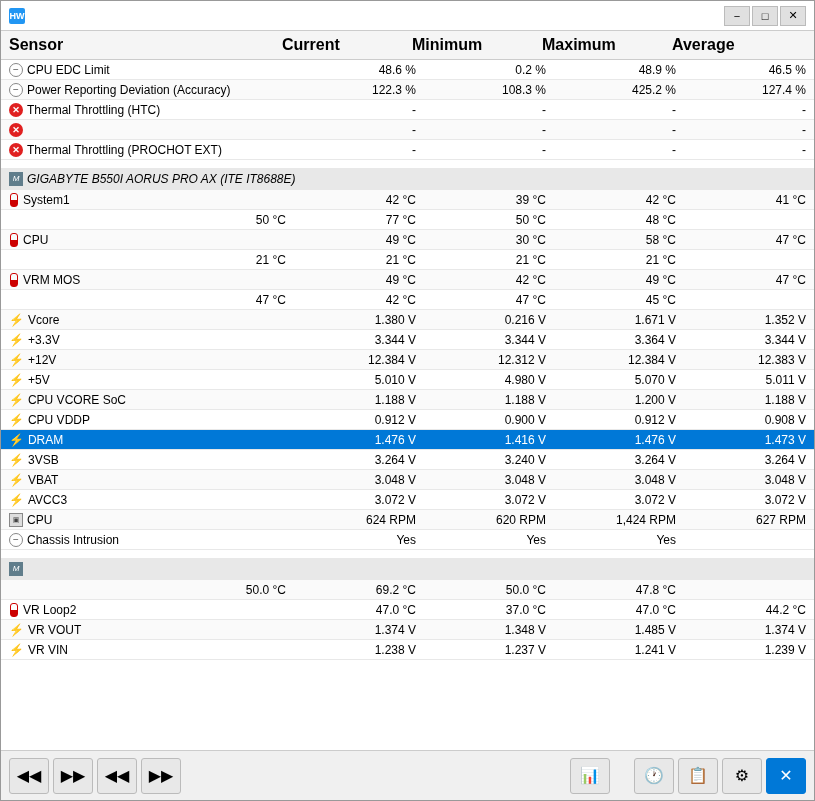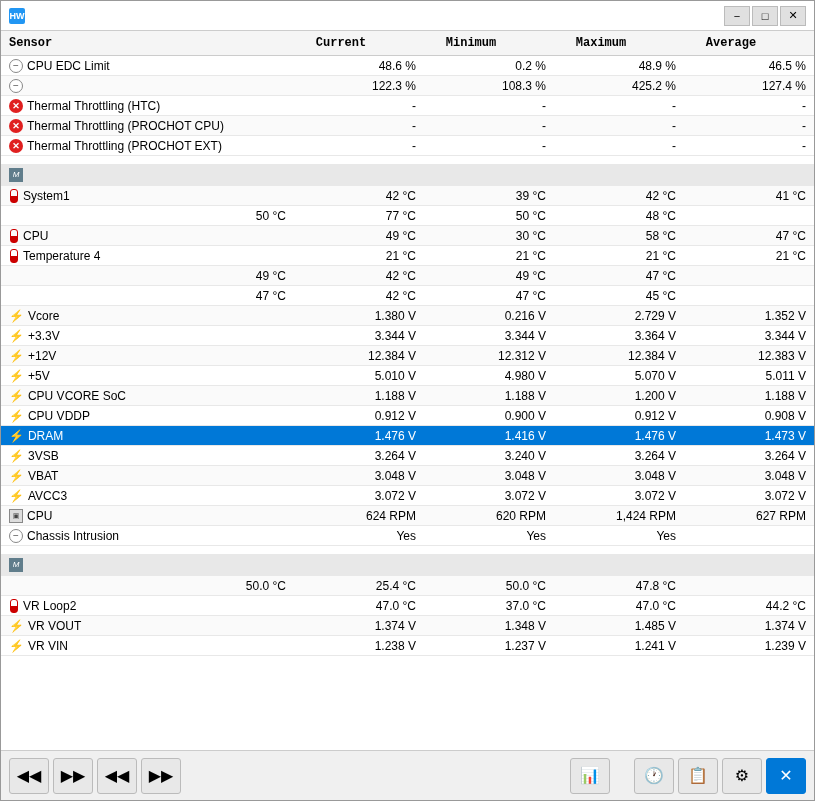--- a/index.html
+++ b/index.html
@@ -61,24 +61,23 @@
       grid-template-columns: 1fr 130px 130px 130px 130px 16px;
       background: #f5f5f5;
       border-bottom: 1px solid #ccc;
       padding: 3px 0;
       padding-left: 4px;
       font-weight: bold;
       color: #000;
     }
     .table-header-cell {
       padding: 2px 4px;
-      font-size: 12px;
-      font-family: Liberation Mono, monospace;
-    }
-    .table-header-cell.right { text-align: center; padding-right: 8px; }
+      font-size: 16px;
+    }
+    .table-header-cell.right { text-align: left; padding-right: 8px; }
 
     .scrollable-area {
       flex: 1;
       overflow-y: scroll;
       overflow-x: hidden;
     }
     .scrollable-area::-webkit-scrollbar { width: 16px; }
     .scrollable-area::-webkit-scrollbar-track { background: #f0f0f0; }
     .scrollable-area::-webkit-scrollbar-thumb { background: #c0c0c0; border: 1px solid #999; }
 
@@ -219,60 +218,61 @@
         <span>CPU EDC Limit</span>
       </div>
       <div class="cell right">48.6 %</div>
       <div class="cell right">0.2 %</div>
       <div class="cell right">48.9 %</div>
       <div class="cell right">46.5 %</div>
         </div>
         <div class="row">
       <div class="cell sensor-name">
         <span class="icon-circle-minus">−</span>
+        <span>Power Reporting Deviation (Accuracy)</span>
       </div>
       <div class="cell right">122.3 %</div>
       <div class="cell right">108.3 %</div>
       <div class="cell right">425.2 %</div>
       <div class="cell right">127.4 %</div>
         </div>
         <div class="row">
       <div class="cell sensor-name">
         <span class="icon-x-red">✕</span>
         <span>Thermal Throttling (HTC)</span>
       </div>
       <div class="cell right">-</div>
       <div class="cell right">-</div>
       <div class="cell right">-</div>
       <div class="cell right">-</div>
         </div>
         <div class="row">
       <div class="cell sensor-name">
         <span class="icon-x-red">✕</span>
-        <span>Thermal Throttling (PROCHOT CPU)</span>
       </div>
       <div class="cell right">-</div>
       <div class="cell right">-</div>
       <div class="cell right">-</div>
       <div class="cell right">-</div>
         </div>
         <div class="row">
       <div class="cell sensor-name">
         <span class="icon-x-red">✕</span>
         <span>Thermal Throttling (PROCHOT EXT)</span>
       </div>
       <div class="cell right">-</div>
       <div class="cell right">-</div>
       <div class="cell right">-</div>
       <div class="cell right">-</div>
         </div>
         <div class="row spacer"></div>
         <div class="row section-header">
       <div class="cell sensor-name">
         <span class="icon-section">M</span>
+        <em>GIGABYTE B550I AORUS PRO AX (ITE IT8688E)</em>
       </div>
         </div>
         <div class="row">
       <div class="cell sensor-name">
         <span class="icon-temp"></span>
         <span>System1</span>
       </div>
       <div class="cell right">42 °C</div>
       <div class="cell right">39 °C</div>
       <div class="cell right">42 °C</div>
@@ -288,49 +288,49 @@
       <div class="cell sensor-name">
         <span class="icon-temp"></span>
         <span>CPU</span>
       </div>
       <div class="cell right">49 °C</div>
       <div class="cell right">30 °C</div>
       <div class="cell right">58 °C</div>
       <div class="cell right">47 °C</div>
         </div>
         <div class="row">
-      <div class="cell sensor-name">
-        <span class="icon-temp"></span>
-        <span>Temperature 4</span>
-      </div>
       <div class="cell right">21 °C</div>
       <div class="cell right">21 °C</div>
       <div class="cell right">21 °C</div>
       <div class="cell right">21 °C</div>
         </div>
         <div class="row">
+      <div class="cell sensor-name">
+        <span class="icon-temp"></span>
+        <span>VRM MOS</span>
+      </div>
       <div class="cell right">49 °C</div>
       <div class="cell right">42 °C</div>
       <div class="cell right">49 °C</div>
       <div class="cell right">47 °C</div>
         </div>
         <div class="row">
       <div class="cell right">47 °C</div>
       <div class="cell right">42 °C</div>
       <div class="cell right">47 °C</div>
       <div class="cell right">45 °C</div>
         </div>
         <div class="row">
       <div class="cell sensor-name">
         <span class="icon-bolt">⚡</span>
         <span>Vcore</span>
       </div>
       <div class="cell right">1.380 V</div>
       <div class="cell right">0.216 V</div>
-      <div class="cell right">2.729 V</div>
+      <div class="cell right">1.671 V</div>
       <div class="cell right">1.352 V</div>
         </div>
         <div class="row">
       <div class="cell sensor-name">
         <span class="icon-bolt">⚡</span>
         <span>+3.3V</span>
       </div>
       <div class="cell right">3.344 V</div>
       <div class="cell right">3.344 V</div>
       <div class="cell right">3.364 V</div>
@@ -437,21 +437,21 @@
       <div class="cell right"></div>
         </div>
         <div class="row spacer"></div>
         <div class="row section-header">
       <div class="cell sensor-name">
         <span class="icon-section">M</span>
       </div>
         </div>
         <div class="row">
       <div class="cell right">50.0 °C</div>
-      <div class="cell right">25.4 °C</div>
+      <div class="cell right">69.2 °C</div>
       <div class="cell right">50.0 °C</div>
       <div class="cell right">47.8 °C</div>
         </div>
         <div class="row">
       <div class="cell sensor-name">
         <span class="icon-temp"></span>
         <span>VR Loop2</span>
       </div>
       <div class="cell right">47.0 °C</div>
       <div class="cell right">37.0 °C</div>

